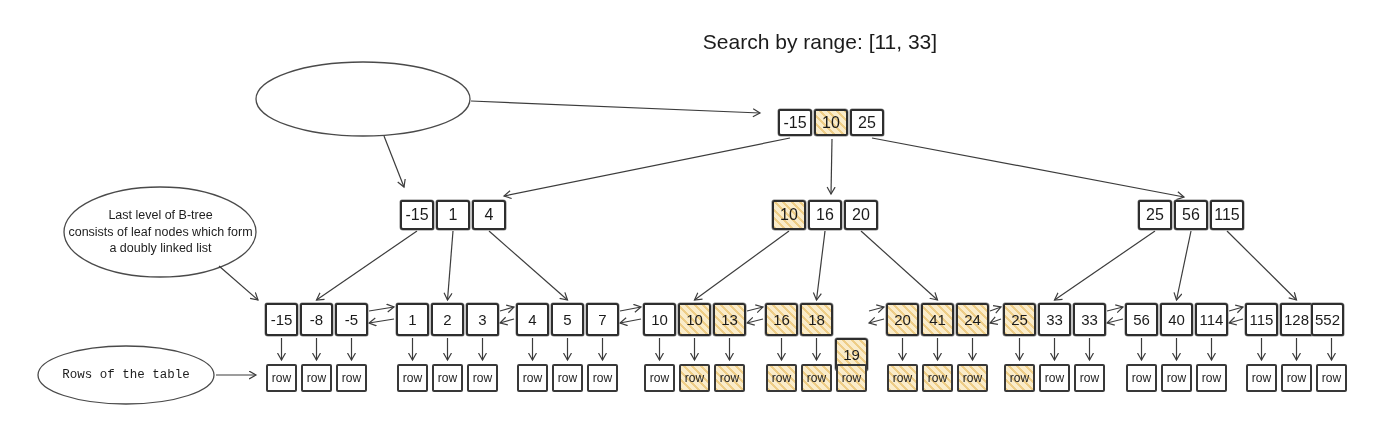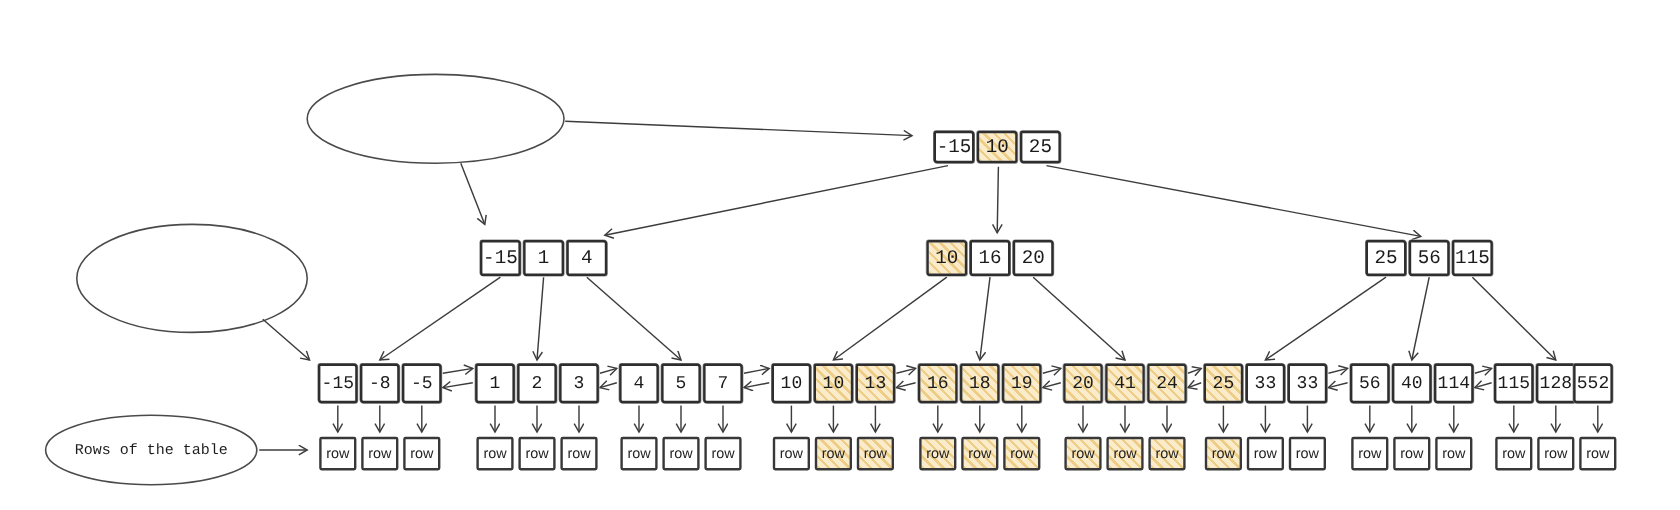--- a/index.html
+++ b/index.html
@@ -10,21 +10,21 @@
   #arrow-layer{position:absolute;left:0;top:0;z-index:1;}
   .title{
     position:absolute;top:30px;left:820px;transform:translateX(-50%);
     font-size:21px;color:#1c1c1c;white-space:nowrap;z-index:3;
   }
   .node{position:absolute;z-index:2;}
   .cell{
     position:absolute;top:0;box-sizing:border-box;
     background:#fff;border:2px solid #2e2e2e;border-radius:2px 3px 2px 3px;
     display:flex;align-items:center;justify-content:center;
-    font-family:Liberation Mono, monospace;color:#1b1b1b;
+    font-family:Liberation Sans, sans-serif;color:#1b1b1b;
     box-shadow:0 0 0 0.5px #888;
   }
   .cell.hl,.rowbox.hl{
     background:repeating-linear-gradient(45deg,
       var(--hl-stripe) 0px,var(--hl-stripe) 2px,
       var(--hl-base) 2px,var(--hl-base) 6px);
   }
   .rowbox{
     position:absolute;box-sizing:border-box;z-index:2;
     background:#fff;border:2px solid #383838;border-radius:2px;
@@ -107,21 +107,25 @@
         <line x1="1123" y1="319" x2="1107" y2="323" marker-end="url(#ah)"></line>
         <line x1="1229" y1="311" x2="1243" y2="307" marker-end="url(#ah)"></line>
         <line x1="1243" y1="319" x2="1229" y2="323" marker-end="url(#ah)"></line>
         <line x1="471" y1="101" x2="760" y2="113" marker-end="url(#ah)"></line>
         <line x1="384" y1="136" x2="404" y2="187" marker-end="url(#ah)"></line>
         <line x1="219" y1="266" x2="258" y2="300" marker-end="url(#ah)"></line>
         <line x1="216" y1="375" x2="256" y2="375" marker-end="url(#ah)"></line>
       </g>
   </svg>
 
-
+  <div class="title">Search by range: [11, 33]</div>
+
+  <div class="annot" style="left:68px;top:192px;width:185px;height:80px;">Last level of B-tree
+consists of leaf nodes which form
+a doubly linked list</div>
   <div class="annot" style="left:46px;top:361px;width:160px;height:28px;font-family:Liberation Mono, monospace;">Rows of the table</div>
 
 <div class="node" style="left: 778px; top: 109px; width: 106px; height: 27px;">
       <div class="cell" style="left: 0px; width: 34px; height: 27px; font-size: 16px;">-15</div>
       <div class="cell hl" style="left: 36px; width: 34px; height: 27px; font-size: 16px;">10</div>
       <div class="cell" style="left: 72px; width: 34px; height: 27px; font-size: 16px;">25</div>
     </div>
     <div class="node" style="left: 400px; top: 200px; width: 106px; height: 30px;">
       <div class="cell" style="left: 0px; width: 34px; height: 30px; font-size: 16px;">-15</div>
       <div class="cell" style="left: 36px; width: 34px; height: 30px; font-size: 16px;">1</div>
@@ -165,21 +169,21 @@
       <div class="cell" style="left: 0px; width: 33px; height: 33px; font-size: 15px;">10</div>
       <div class="cell hl" style="left: 35px; width: 33px; height: 33px; font-size: 15px;">10</div>
       <div class="cell hl" style="left: 70px; width: 33px; height: 33px; font-size: 15px;">13</div>
     </div>
     <div class="rowbox" style="left: 644px; top: 364px; width: 31px; height: 28px;">row</div>
     <div class="rowbox hl" style="left: 679px; top: 364px; width: 31px; height: 28px;">row</div>
     <div class="rowbox hl" style="left: 714px; top: 364px; width: 31px; height: 28px;">row</div>
     <div class="node" style="left: 765px; top: 303px; width: 103px; height: 33px;">
       <div class="cell hl" style="left: 0px; width: 33px; height: 33px; font-size: 15px;">16</div>
       <div class="cell hl" style="left: 35px; width: 33px; height: 33px; font-size: 15px;">18</div>
-      <div class="cell hl" style="left: 70px; width: 33px; height: 33px; font-size: 15px;">19</div>
+      <div class="cell hl" style="left: 70px; width: 33px; height: 33px; font-size: 15px; margin-top: 35px;">19</div>
     </div>
     <div class="rowbox hl" style="left: 766px; top: 364px; width: 31px; height: 28px;">row</div>
     <div class="rowbox hl" style="left: 801px; top: 364px; width: 31px; height: 28px;">row</div>
     <div class="rowbox hl" style="left: 836px; top: 364px; width: 31px; height: 28px;">row</div>
     <div class="node" style="left: 886px; top: 303px; width: 103px; height: 33px;">
       <div class="cell hl" style="left: 0px; width: 33px; height: 33px; font-size: 15px;">20</div>
       <div class="cell hl" style="left: 35px; width: 33px; height: 33px; font-size: 15px;">41</div>
       <div class="cell hl" style="left: 70px; width: 33px; height: 33px; font-size: 15px;">24</div>
     </div>
     <div class="rowbox hl" style="left: 887px; top: 364px; width: 31px; height: 28px;">row</div>

